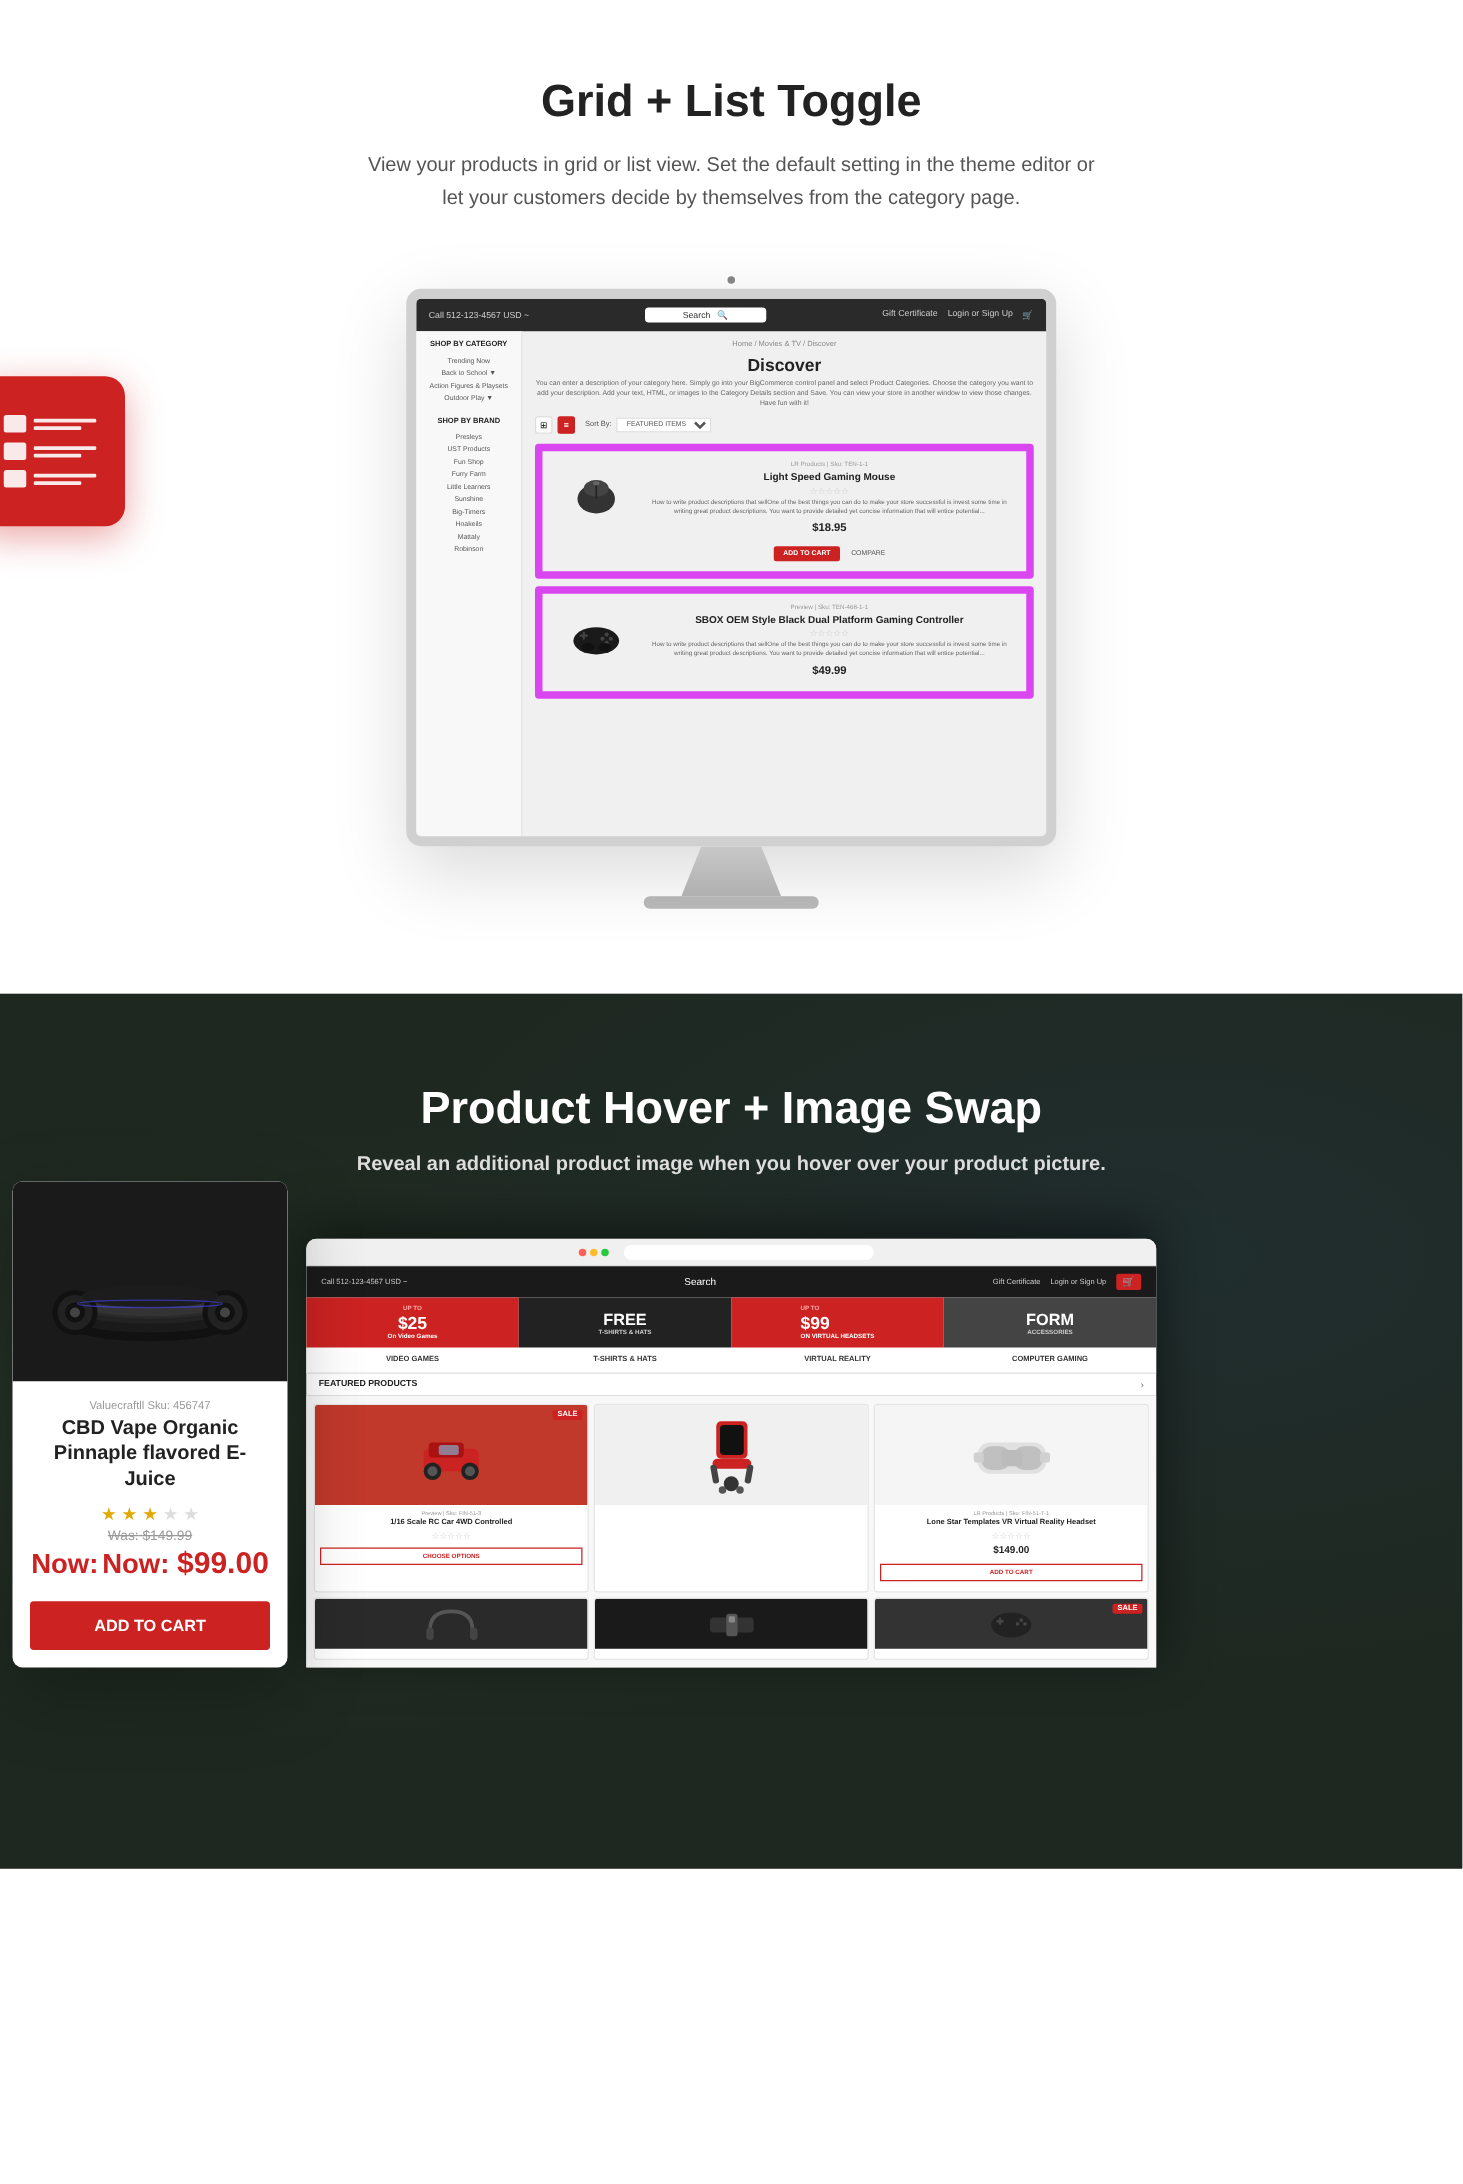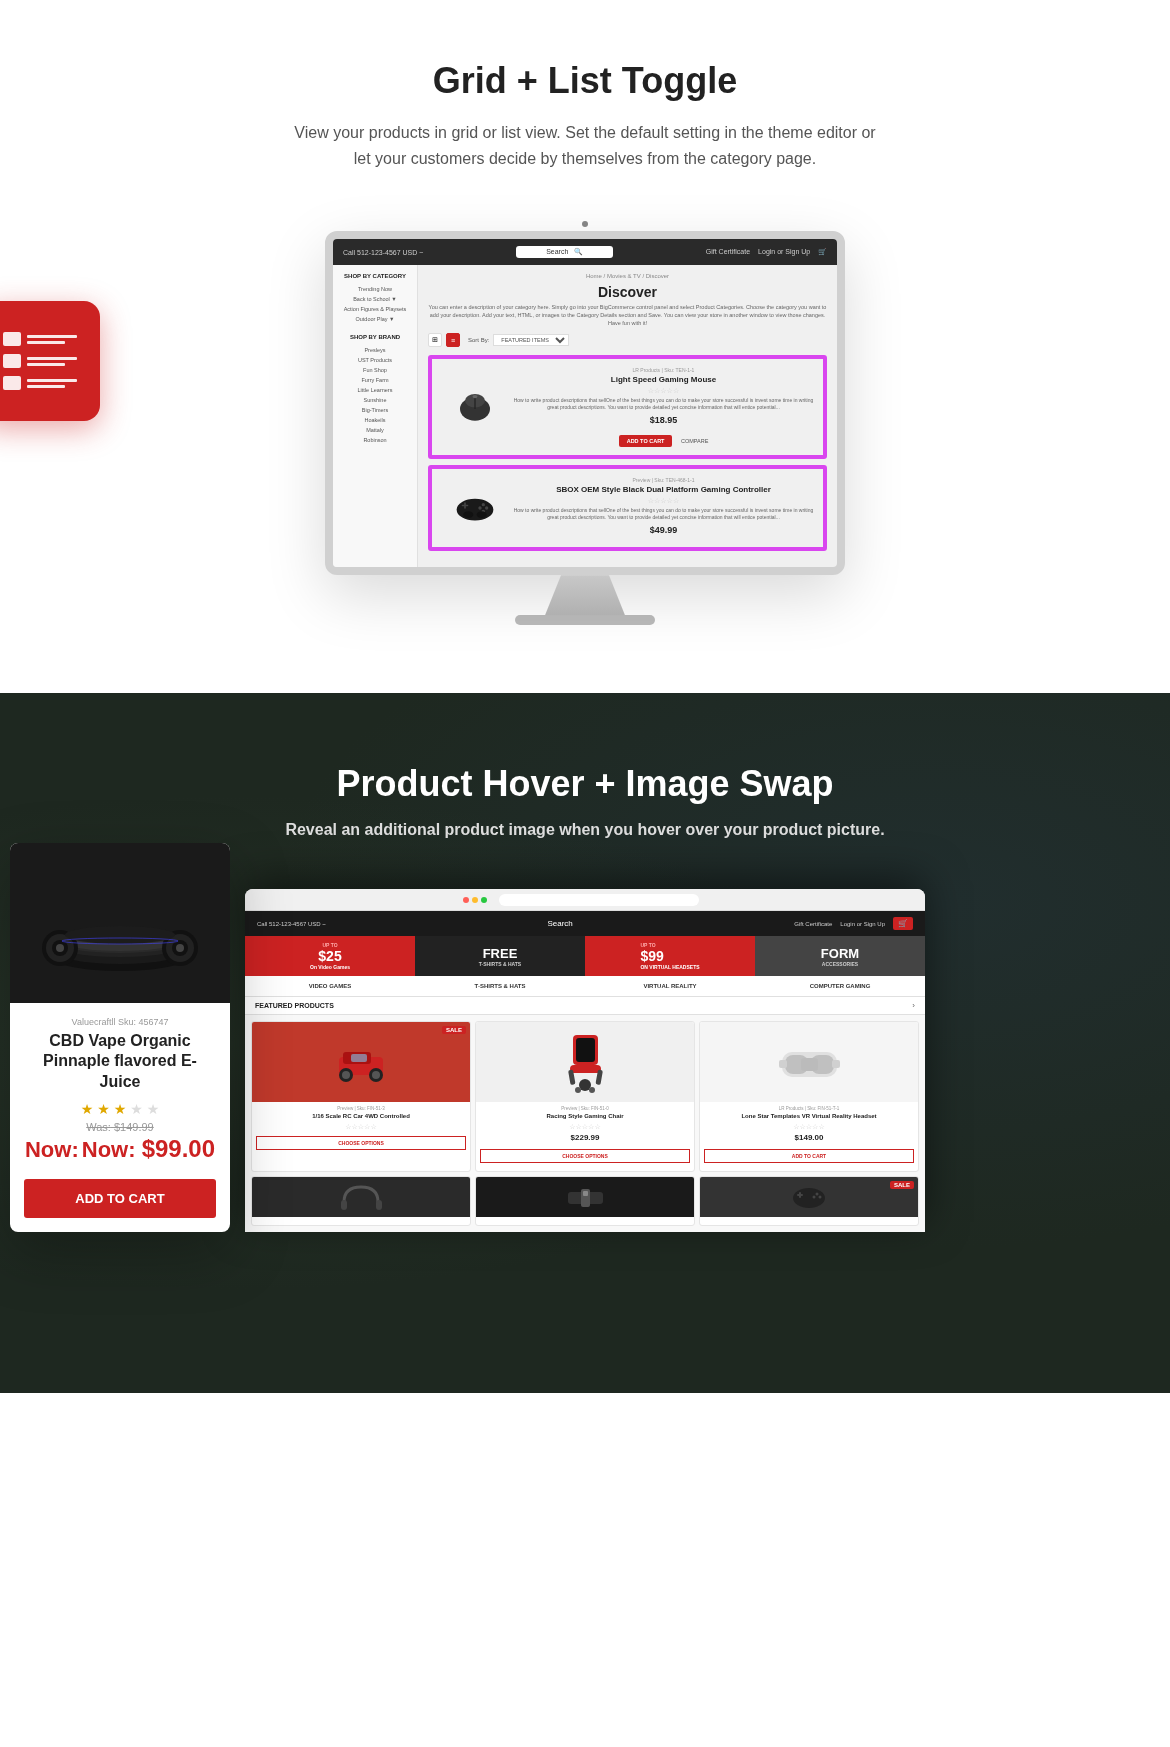--- a/index.html
+++ b/index.html
@@ -56,21 +56,21 @@
       background: #fff; 
       border-radius: 3px; 
       padding: 2px 30px;
       color: #333;
       font-size: 7px;
     }
     .monitor-nav .nav-right { display: flex; gap: 8px; font-size: 7px; color: #ccc; }
 
     .monitor-content {
       display: flex;
-      height: 302px;
+      height: 404px;
     }
     .monitor-sidebar {
       width: 85px;
       background: #f8f8f8;
       border-right: 1px solid #e0e0e0;
       padding: 8px;
       font-size: 6px;
       color: #333;
     }
     .sidebar-heading {
@@ -107,26 +107,26 @@
     .sort-select { 
       font-size: 5.5px; 
       border: 1px solid #ddd; 
       padding: 1px 3px; 
       color: #555;
       background: #fff;
     }
 
     .product-list-item {
       display: flex;
-      border: 4px solid #d946ef;
+      border: 6px solid #d946ef;
       border-radius: 3px;
       margin-bottom: 6px;
       padding: 8px;
       gap: 2px;
-      align-items: center;
+      align-items: flex-start;
     }
     .product-img-sm {
       width: 70px;
       height: 55px;
       background: #f0f0f0;
       border-radius: 3px;
       display: flex;
       align-items: center;
       justify-content: center;
       flex-shrink: 0;
@@ -677,27 +677,20 @@
                 <rect x="15" y="5" width="25" height="30" rx="4" fill="#cc2222"></rect>
                 <rect x="18" y="8" width="19" height="24" rx="3" fill="#111"></rect>
                 <rect x="12" y="35" width="31" height="8" rx="4" fill="#cc2222"></rect>
                 <rect x="10" y="40" width="5" height="15" rx="2" fill="#444" transform="rotate(-10,12,40)"></rect>
                 <rect x="40" y="40" width="5" height="15" rx="2" fill="#444" transform="rotate(10,43,40)"></rect>
                 <circle cx="27" cy="55" r="6" fill="#333"></circle>
                 <circle cx="20" cy="60" r="3" fill="#555"></circle>
                 <circle cx="34" cy="60" r="3" fill="#555"></circle>
               </svg>
             </div>
-            <div class="shop-product-body">
-              <div class="shop-product-meta">Preview | Sku: FIN-51-0</div>
-              <div class="shop-product-name">Racing Style Gaming Chair</div>
-              <div class="shop-product-stars">☆☆☆☆☆</div>
-              <div class="shop-product-price">$229.99</div>
-              <button class="shop-product-btn">CHOOSE OPTIONS</button>
-            </div>
           </div>
 
           <div class="shop-product-card">
             <div class="shop-product-img" style="background:#f5f5f5;">
               <svg width="65" height="45" viewBox="0 0 65 45">
                 <rect x="5" y="12" width="55" height="25" rx="10" fill="#e0e0e0"></rect>
                 <rect x="8" y="15" width="23" height="19" rx="8" fill="#c0c0c0"></rect>
                 <rect x="34" y="15" width="23" height="19" rx="8" fill="#c0c0c0"></rect>
                 <rect x="24" y="18" width="17" height="13" rx="3" fill="#bbb"></rect>
                 <rect x="2" y="20" width="8" height="8" rx="2" fill="#d0d0d0"></rect>

